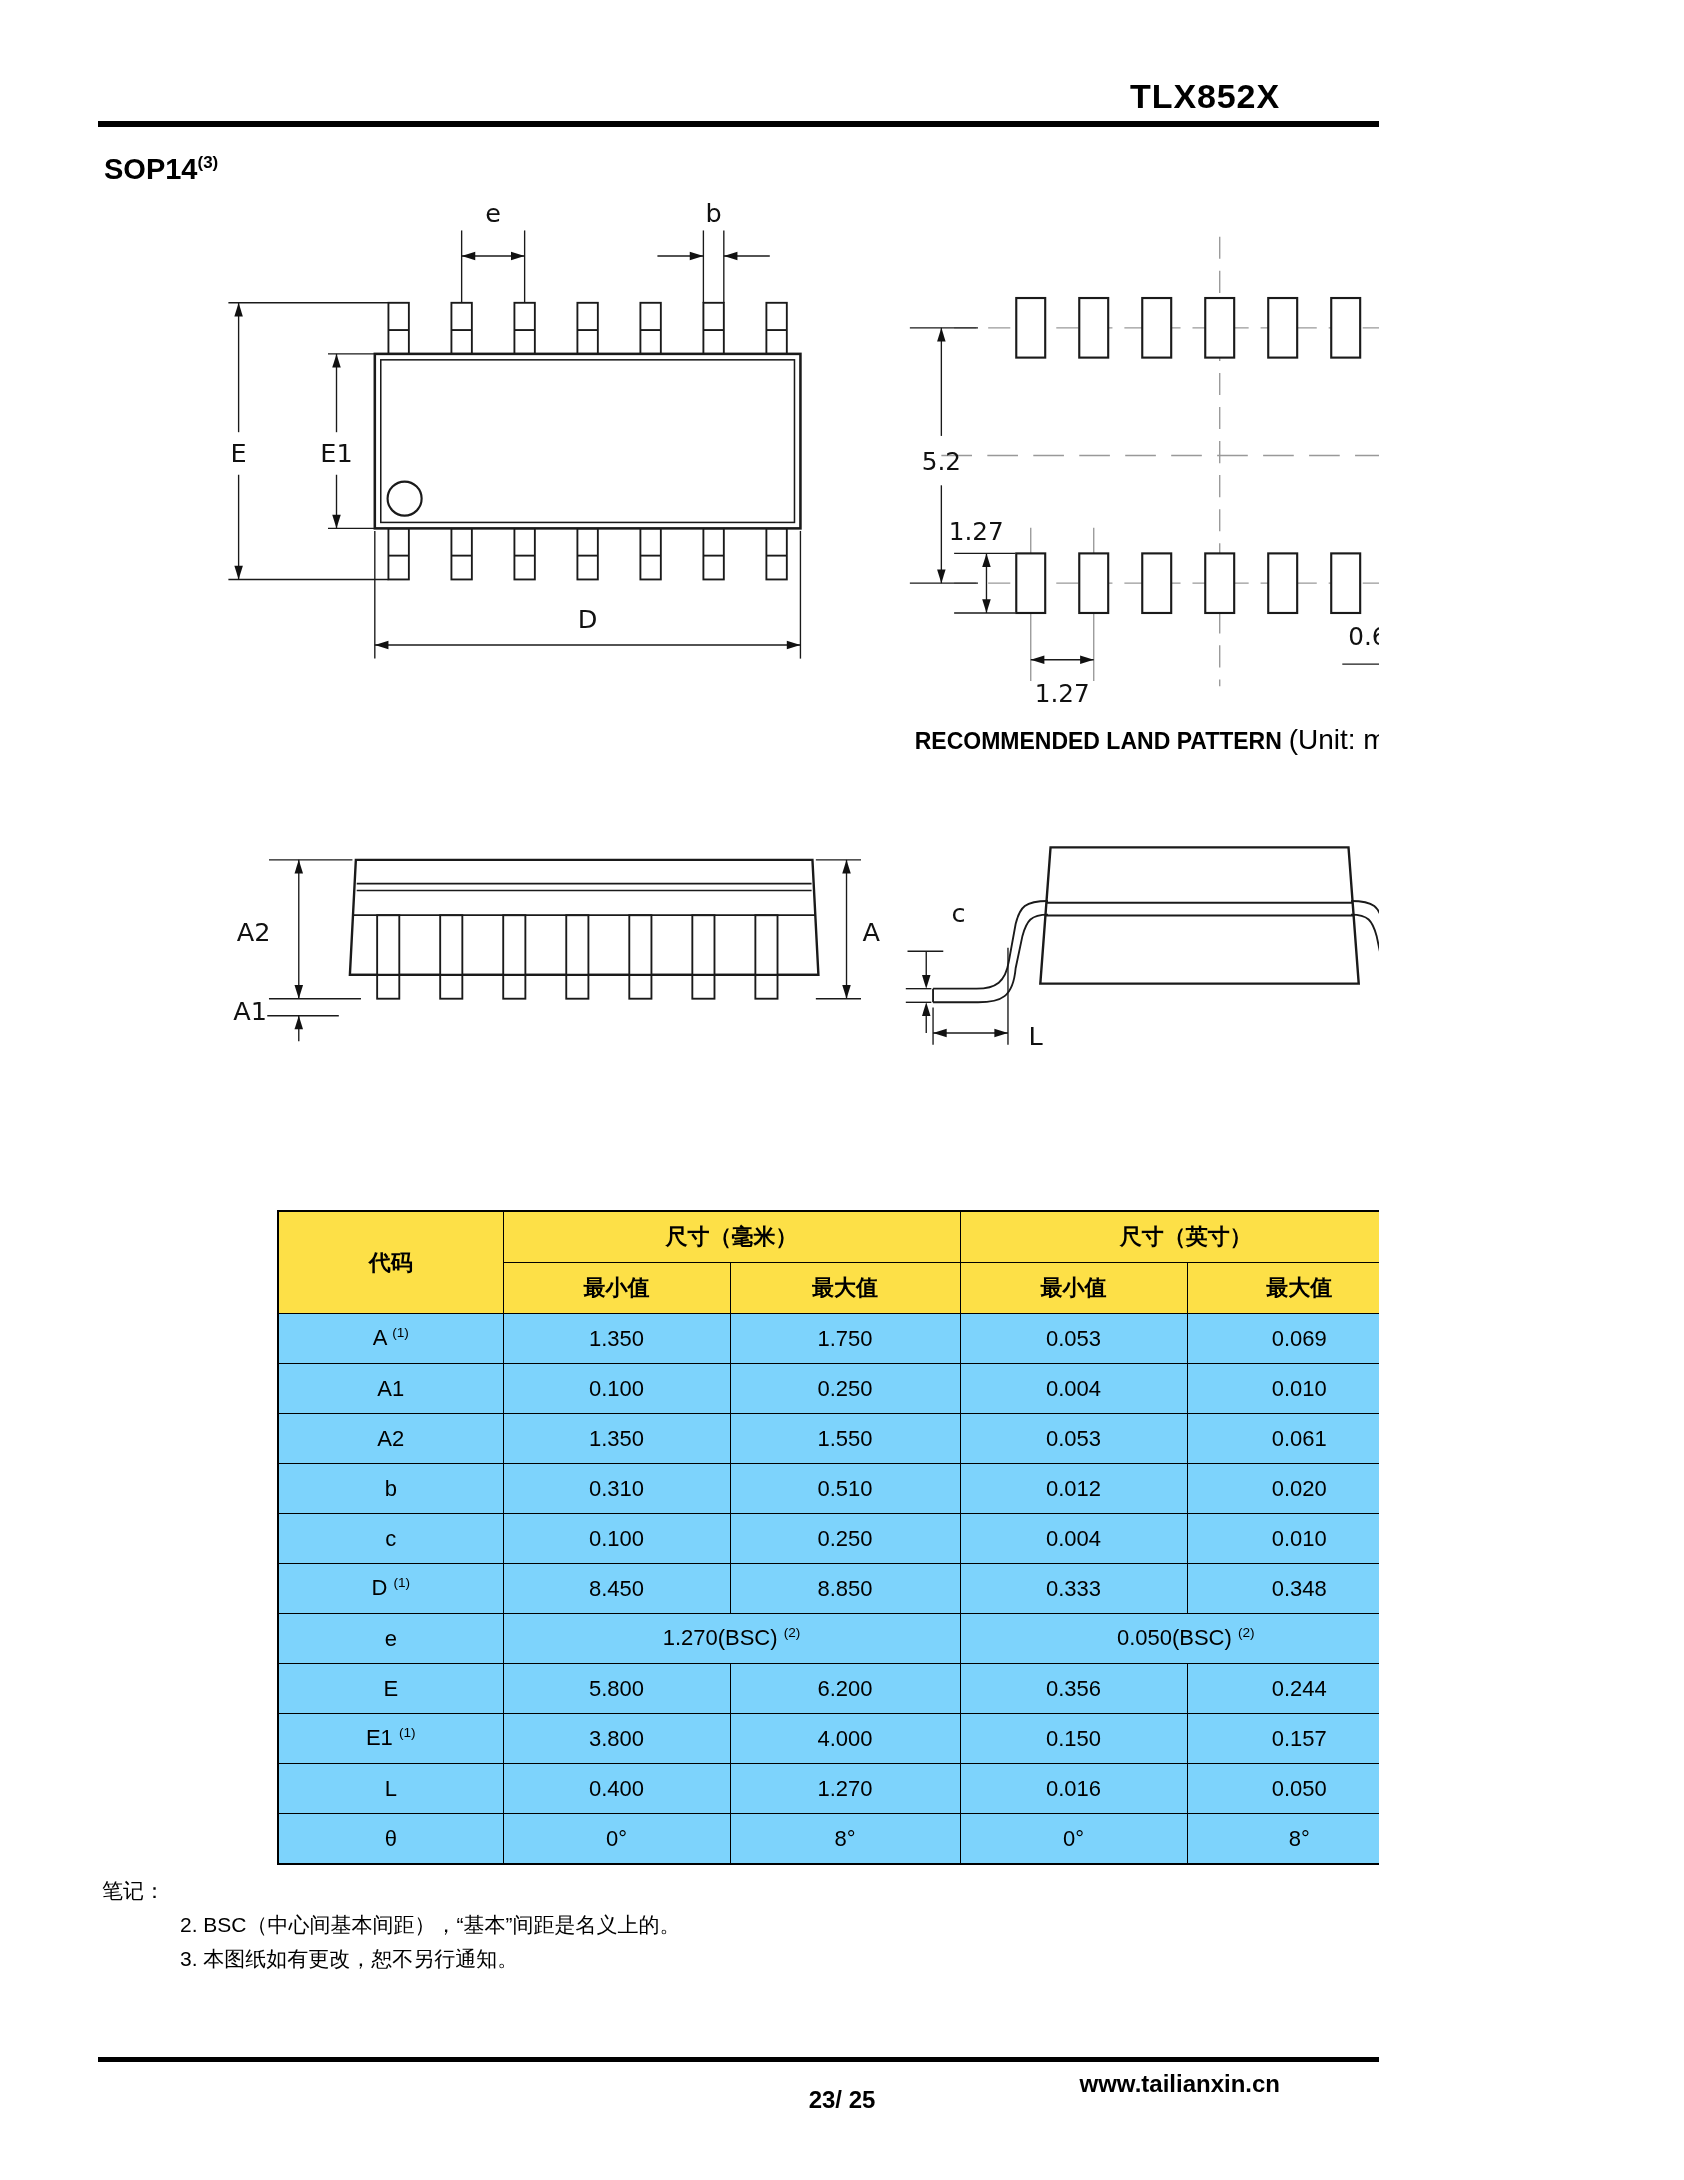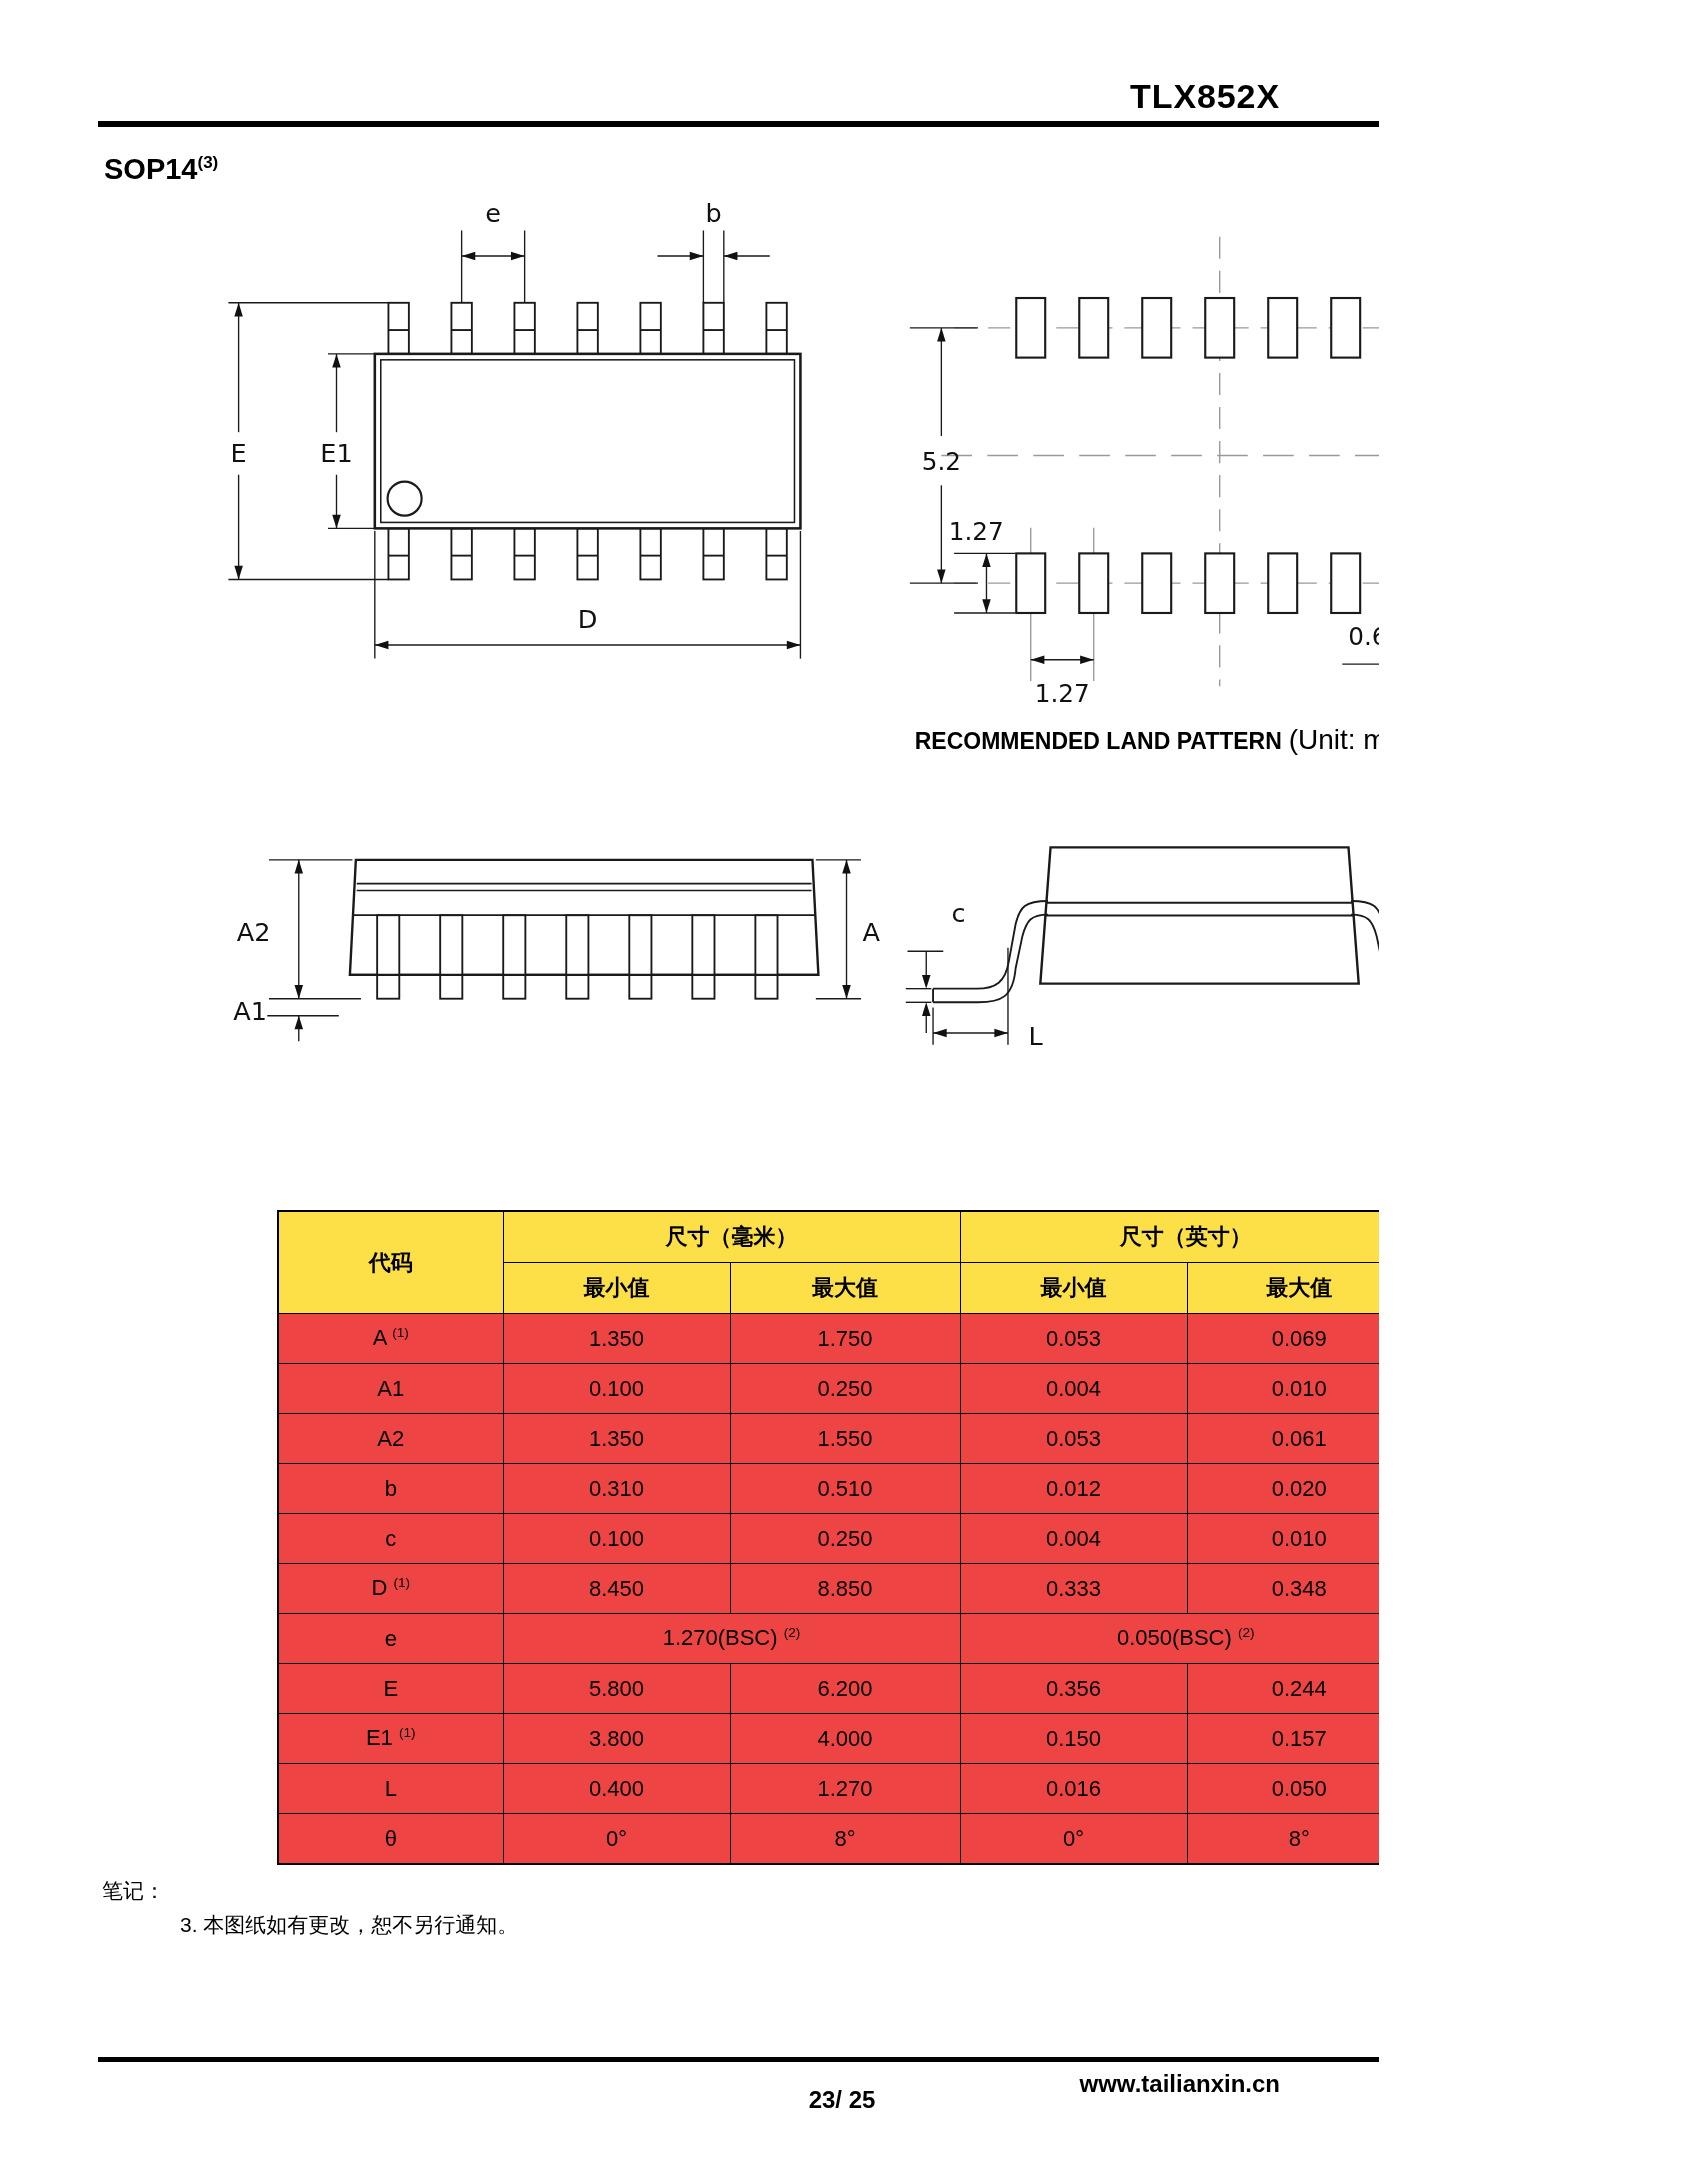--- a/index.html
+++ b/index.html
@@ -13,21 +13,21 @@
   svg text{font-family:"DejaVu Sans","Liberation Sans",sans-serif;fill:#111;}
   .lbl{font-size:30px;}
   .num{font-size:29px;}
   .caption{position:absolute;left:835px;top:724px;width:664px;text-align:center;font-size:23px;}
   .caption .cap-b{font-weight:bold;}
   .caption .cap-n{font-weight:normal;margin-left:6.8px;font-size:28px;}
   table.dims{position:absolute;left:277px;top:1210px;width:1133px;border-collapse:collapse;
              table-layout:fixed;font-size:22px;border:2.6px solid #000;}
   table.dims th,table.dims td{border:1.7px solid #000;text-align:center;vertical-align:middle;padding:0;}
   table.dims th{background:#fde047;font-weight:bold;height:50px;}
-  table.dims td{height:49px;background:#ef4444;font-weight:normal;margin-top:19px;}
+  table.dims td{height:49px;background:#7dd3fc;font-weight:normal;margin-top:19px;}
   table.dims sup{font-size:0.62em;}
   .notes{position:absolute;left:102px;top:1874px;font-size:21px;line-height:34px;}
   .notes-items{margin-left:78px;}
   .footer-page{position:absolute;top:2070px;left:98px;width:1488px;text-align:center;
                font-size:24px;font-weight:bold;margin-top:16px;}
   .footer-site{position:absolute;top:2070px;right:99px;font-size:24px;font-weight:bold;}
 </style>
 </head>
 <body>
 
@@ -366,20 +366,21 @@
           <td>8°</td>
           <td>0°</td>
           <td>8°</td>
         </tr>
       </tbody>
   </table>
 
   <div class="notes">
     <div>笔记：</div>
     <div class="notes-items">
+      <div>2. BSC（中心间基本间距），“基本”间距是名义上的。</div>
       <div>3. 本图纸如有更改，恕不另行通知。</div>
     </div>
   </div>
 
   <div class="rule" style="left:98px;top:2057px;width:1488px;height:5.1px;"></div>
   <div class="footer-page">23/ 25</div>
   <div class="footer-site">www.tailianxin.cn</div>
 
 </div>
 

